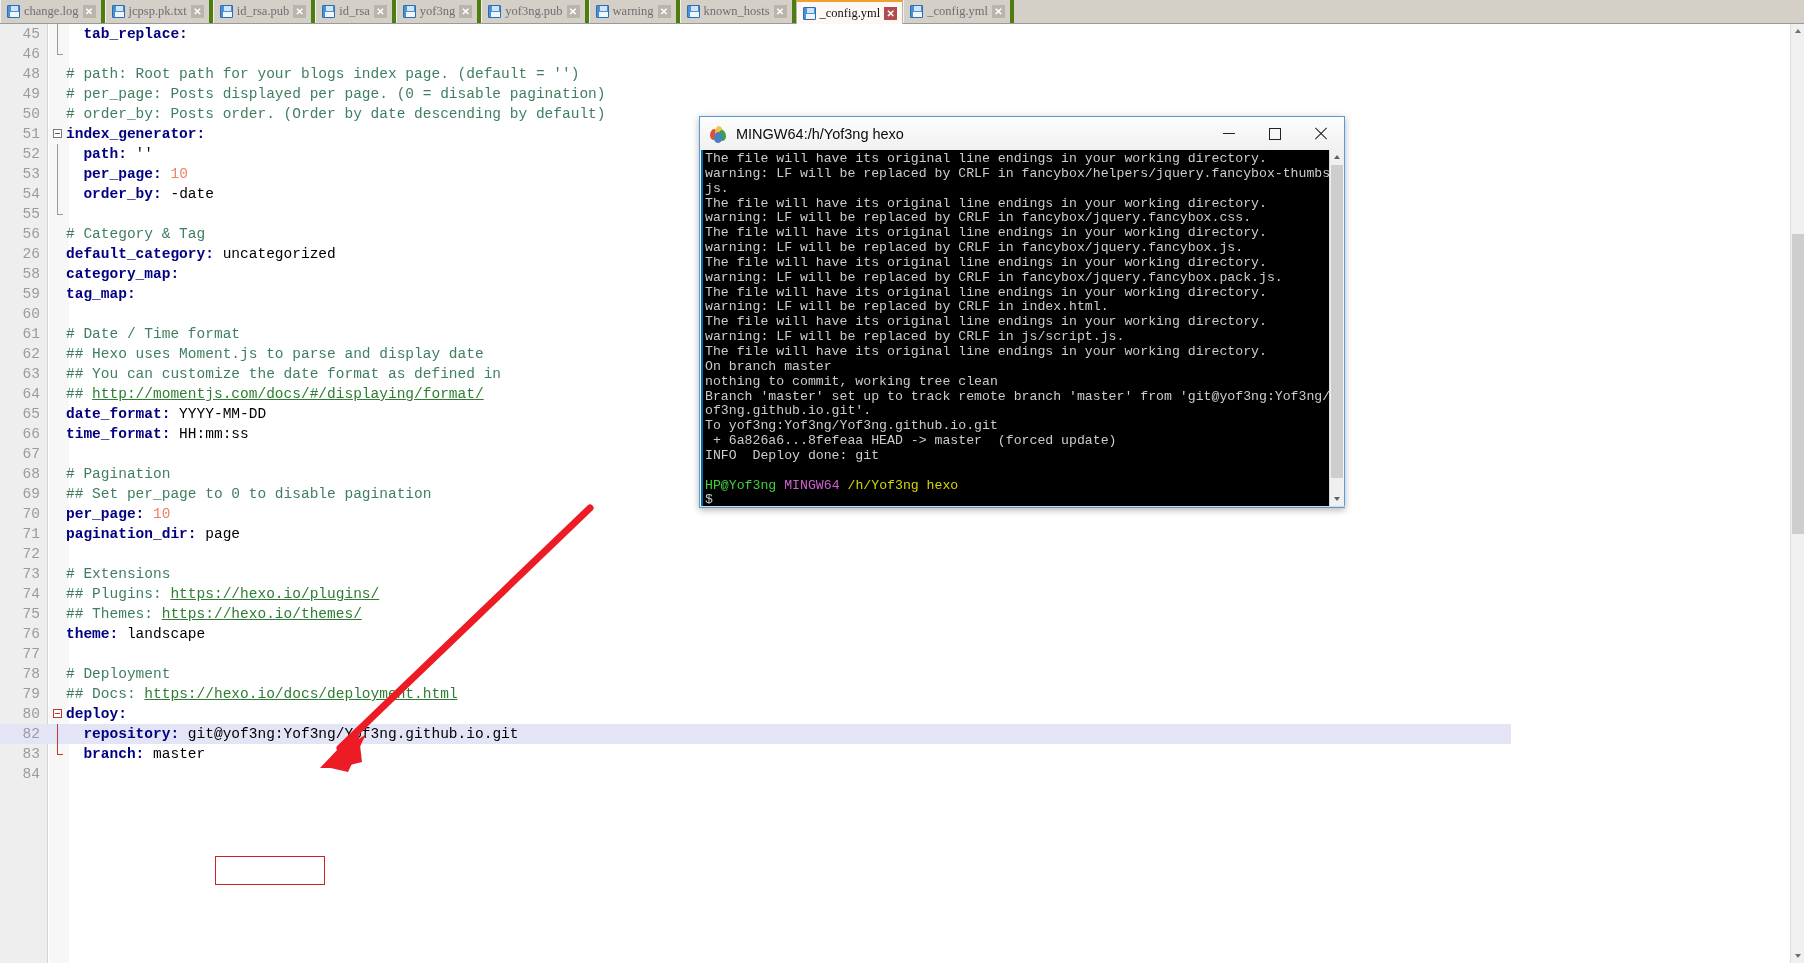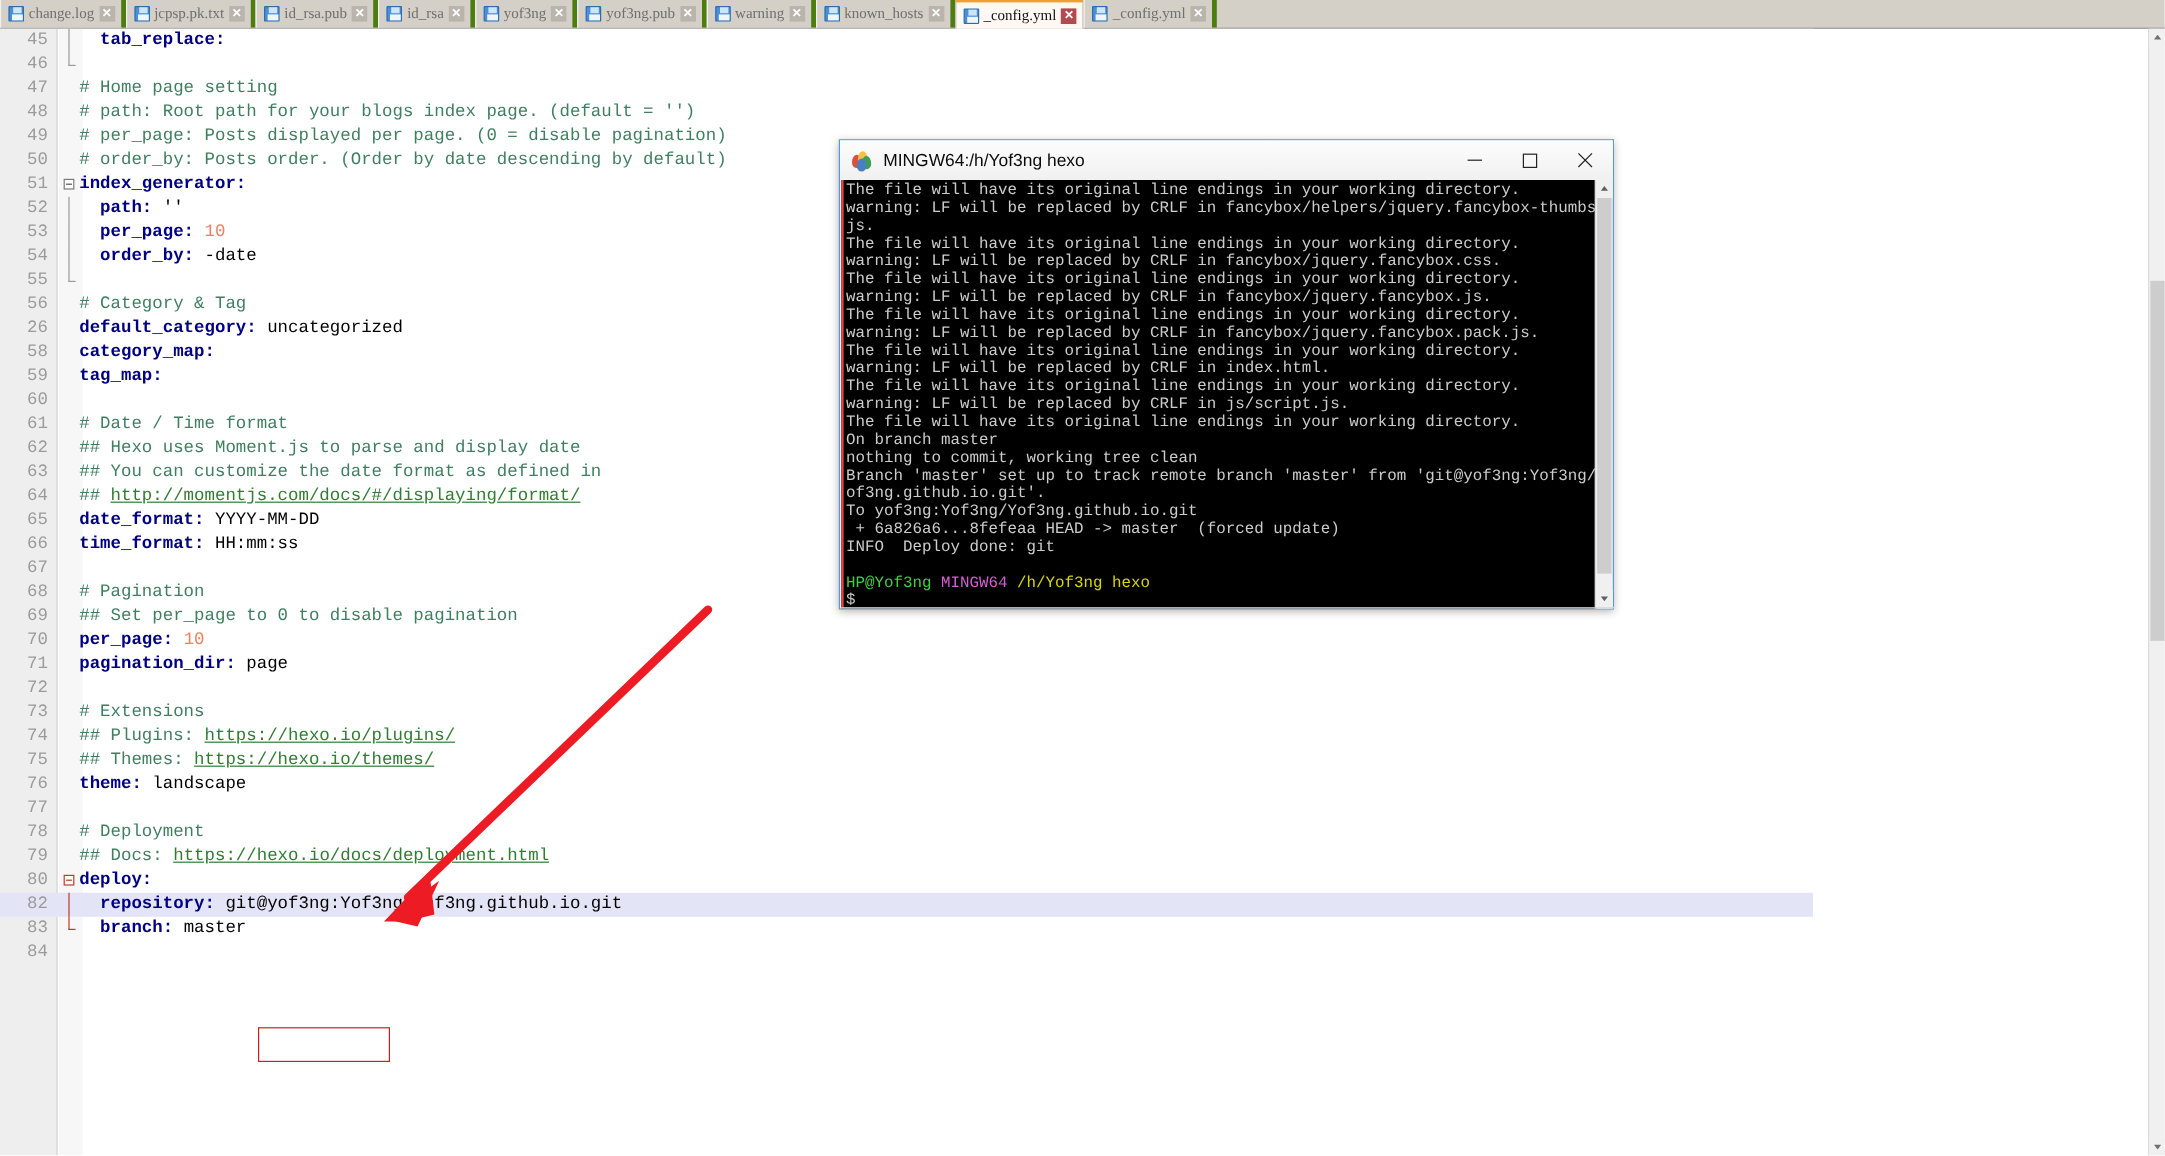--- a/index.html
+++ b/index.html
@@ -289,21 +289,21 @@
   .glyph-close::after  { transform: rotate(-45deg); }
 
   #term-body {
     position: absolute;
     left: 1px; top: 33px;
     width: 630px;
     height: 357px;
     background: #000000;
     overflow: hidden;
     padding: 2px 0 0 2px;
-    border-left: 2px solid #ef4444;
+    border-left: 2px solid #0369a1;
   }
   .term-line {
     font-family: "Liberation Mono", monospace;
     font-size: 13.2px;
     line-height: 14.85px;
     color: #cccccc;
     white-space: pre;
   }
   .tg { color: #3fd23f; }   
   .tp { color: #d060d0; }   
@@ -402,21 +402,20 @@
         <span class="tab-close">✕</span>
       </div>
     </div>
 
   <div id="editor">
     <div id="gutter-bg"></div>
     <div id="fold-bg"></div>
     <div id="code-lines">
         <div class="code-line"><span class="lineno">45</span><span class="fold-line"></span><span class="codetext"><span class="str">  </span><span class="k">tab_replace:</span></span></div>
         <div class="code-line"><span class="lineno">46</span><span class="fold-end"></span><span class="codetext"></span></div>
-        <div class="code-line"><span class="lineno">47</span><span class="codetext"><span class="cm"># Home page setting</span></span></div>
         <div class="code-line"><span class="lineno">48</span><span class="codetext"><span class="cm"># path: Root path for your blogs index page. (default = '')</span></span></div>
         <div class="code-line"><span class="lineno">49</span><span class="codetext"><span class="cm"># per_page: Posts displayed per page. (0 = disable pagination)</span></span></div>
         <div class="code-line"><span class="lineno">50</span><span class="codetext"><span class="cm"># order_by: Posts order. (Order by date descending by default)</span></span></div>
         <div class="code-line"><span class="lineno">51</span><span class="fold-box"></span><span class="codetext"><span class="k">index_generator:</span></span></div>
         <div class="code-line"><span class="lineno">52</span><span class="fold-line"></span><span class="codetext"><span class="str">  </span><span class="k">path:</span><span class="str"> ''</span></span></div>
         <div class="code-line"><span class="lineno">53</span><span class="fold-line"></span><span class="codetext"><span class="str">  </span><span class="k">per_page:</span><span class="str"> </span><span class="num">10</span></span></div>
         <div class="code-line"><span class="lineno">54</span><span class="fold-line"></span><span class="codetext"><span class="str">  </span><span class="k">order_by:</span><span class="str"> -date</span></span></div>
         <div class="code-line"><span class="lineno">55</span><span class="fold-end"></span><span class="codetext"></span></div>
         <div class="code-line"><span class="lineno">56</span><span class="codetext"><span class="cm"># Category &amp; Tag</span></span></div>
         <div class="code-line"><span class="lineno">26</span><span class="codetext"><span class="k">default_category:</span><span class="str"> uncategorized</span></span></div>

